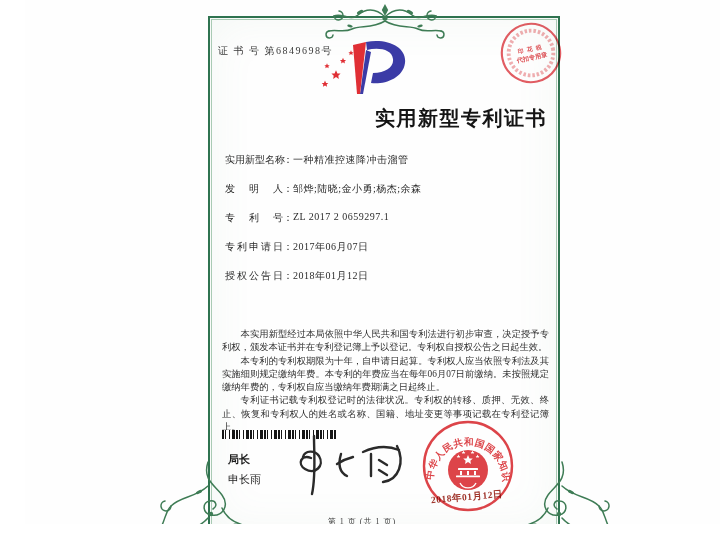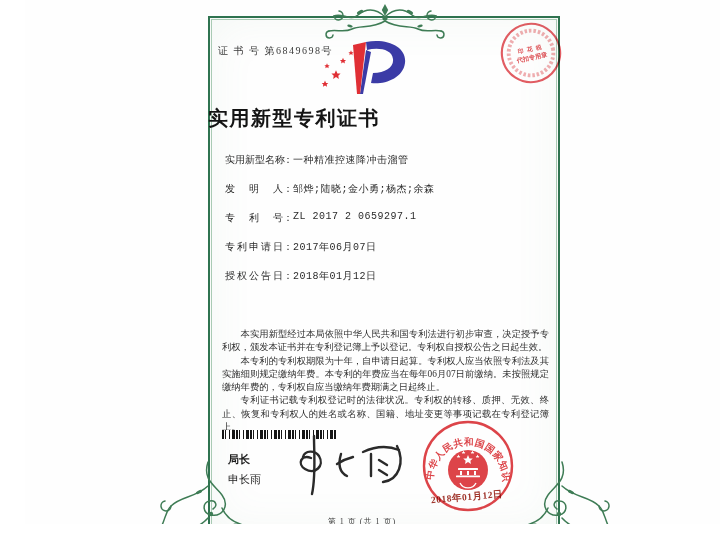--- a/index.html
+++ b/index.html
@@ -14,29 +14,29 @@
   .frame{
     position:absolute;left:183px;top:16px;width:348px;height:513px;
     border:2px solid #2f7350;
     box-shadow:inset 0 0 46px rgba(110,165,125,.08);
   }
   .frame-inner{position:absolute;inset:1px;border:1px solid #a9cab4;}
   
   .cert-no{position:absolute;left:193px;top:44px;font-size:10px;letter-spacing:1.5px;color:#3a3a3a;}
   .logo{position:absolute;left:288px;top:40px;width:100px;height:60px;}
   .title{
-    position:absolute;left:183px;top:105px;width:348px;text-align:left;
+    position:absolute;left:174px;top:105px;width:348px;text-align:right;
     font-size:20px;font-weight:bold;letter-spacing:1.5px;color:#141414;
   }
   
   .fields{position:absolute;left:200px;top:153px;width:330px;font-size:10px;color:#2b2b2b;}
   .field-row{height:13px;margin-bottom:16px;white-space:nowrap;}
   .field-label{display:inline-block;width:58px;text-align:justify;text-align-last:justify;vertical-align:top;}
   .field-colon{display:inline-block;vertical-align:top;}
-  .field-value{display:inline-block;vertical-align:top;letter-spacing:.5px;font-family:Liberation Mono, monospace;}
+  .field-value{display:inline-block;vertical-align:top;letter-spacing:.5px;}
   
   .body-text{
     position:absolute;left:197px;top:328px;width:327px;
     font-size:9.3px;line-height:13.3px;text-align:justify;color:#2e2e2e;
   }
   .body-text p{margin:0;text-indent:2em;}
   
   .barcode{
     position:absolute;left:197px;top:430px;width:114px;height:9px;
     background:repeating-linear-gradient(90deg,

